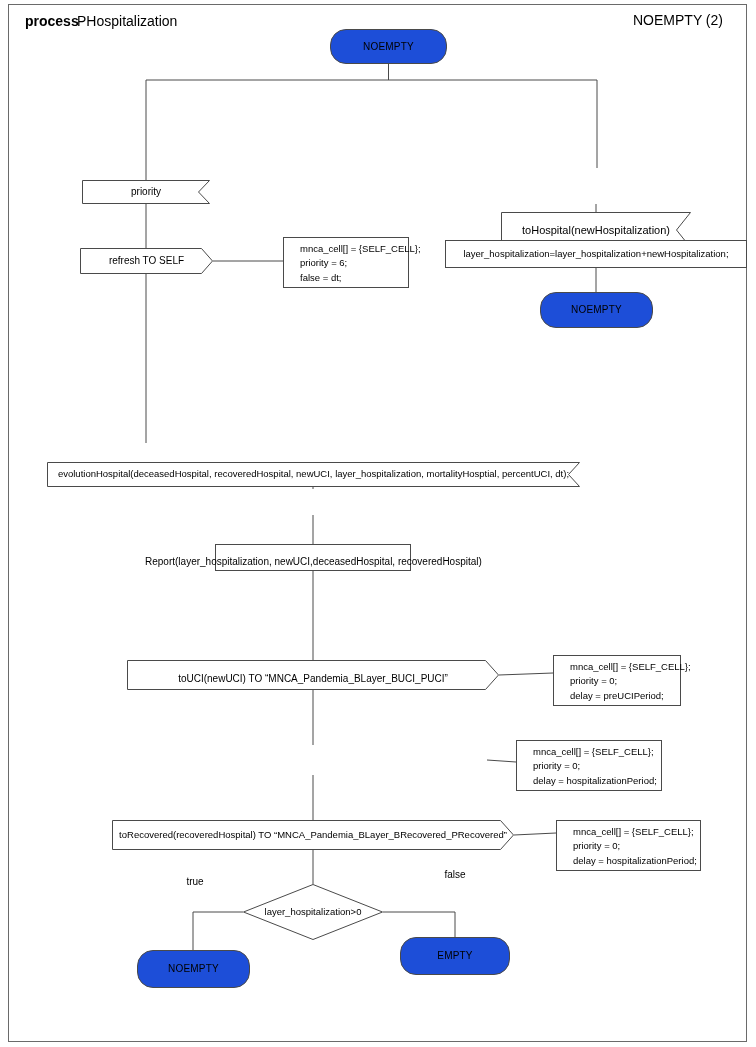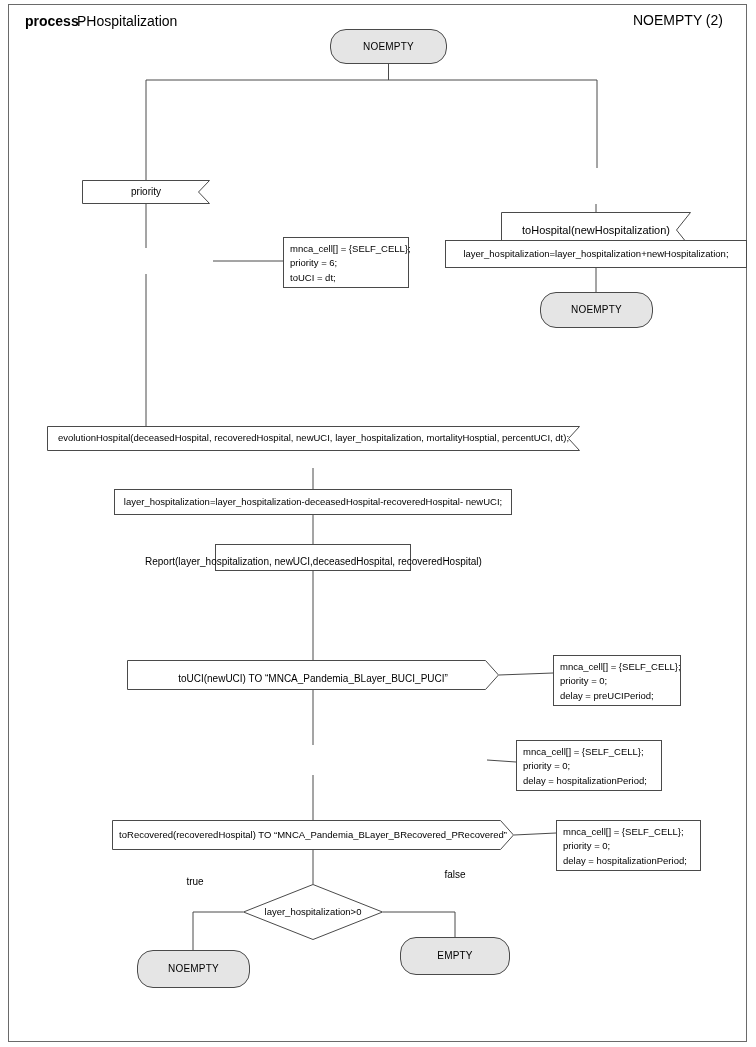--- a/index.html
+++ b/index.html
@@ -9,25 +9,25 @@
   }
   .frame{position:absolute;left:8px;top:4px;width:739px;height:1038px;border:1px solid #6a6a6a;box-sizing:border-box;}
   .wires{position:absolute;left:0;top:0;width:756px;height:1047px;}
   .wires path{stroke:#4a4a4a;stroke-width:1;fill:none;}
   .node{position:absolute;display:flex;align-items:center;justify-content:center;
         text-align:center;font-size:10px;line-height:1.15;box-sizing:border-box;}
   .node .outline{position:absolute;left:0;top:0;}
   .node .outline polygon{fill:#ffffff;stroke:#4a4a4a;stroke-width:1;}
   .node .lbl{position:relative;z-index:1;width:100%;white-space:nowrap;}
   .rectbox{border:1px solid #4a4a4a;background:#fff;}
-  .state{border:1px solid #4a4a4a;background:#e5e5e5;border-radius:16px;font-size:10px;letter-spacing:.2px;}
+  .state{border:1px solid #4a4a4a;background:#1d4ed8;border-radius:16px;font-size:10px;letter-spacing:.2px;}
   .long{font-size:9.5px;}
   .io-lg{font-size:11px;margin-top:44px;}
   .comment{position:absolute;border:1px solid #4a4a4a;background:#fff;box-sizing:border-box;
-           font-size:9.5px;line-height:1.5;text-align:left;padding:4px 6px;z-index:2;}
+           font-size:9.5px;line-height:1.5;text-align:left;padding:4px 16px;z-index:2;}
   .comment span{display:block;white-space:nowrap;}
   .floatlabel{position:absolute;font-size:10px;}
   .hdr{position:absolute;font-size:14px;white-space:nowrap;}
   .hdr.bold{font-weight:700;}
   .report-text{background:transparent;border:none;}
 </style>
 </head>
 <body>
 
 <div class="canvas">
@@ -55,52 +55,55 @@
     <span class="lbl">NOEMPTY</span>
   </div>
 
   <div class="node" style="left:82px;top:180px;width:128px;height:24px">
     <svg class="outline" width="128" height="24">
       <polygon points="0.5,0.5 127.5,0.5 116.5,12 127.5,23.5 0.5,23.5"></polygon>
     </svg>
     <span class="lbl">priority</span>
   </div>
 
+  <div class="node" style="left:80px;top:248px;width:133px;height:26px">
+    <svg class="outline" width="133" height="26">
+      <polygon points="0.5,0.5 121.5,0.5 132.5,13 121.5,25.5 0.5,25.5"></polygon>
+    </svg>
+    <span class="lbl">refresh TO SELF</span>
+  </div>
 
   <div class="comment" style="left:283px;top:237px;width:126px;height:51px">
     <span>mnca_cell[] = {SELF_CELL};</span>
     <span>priority = 6;</span>
-    <span>toUCI = dt;</span>
+    <span>false = dt;</span>
   </div>
 
   <div class="node io-lg" style="left:501px;top:168px;width:190px;height:36px">
     <svg class="outline" width="190" height="36">
       <polygon points="0.5,0.5 189.5,0.5 175.5,18 189.5,35.5 0.5,35.5"></polygon>
     </svg>
     <span class="lbl">toHospital(newHospitalization)</span>
   </div>
 
   <div class="node rectbox long" style="left:445px;top:240px;width:302px;height:28px">
     <span class="lbl">layer_hospitalization=layer_hospitalization+newHospitalization;</span>
   </div>
 
   <div class="node state" style="left:540px;top:292px;width:113px;height:36px">
     <span class="lbl">NOEMPTY</span>
   </div>
 
-  <div class="node long" style="left:47px;top:426px;width:533px;height:25px">
+  <div class="node long" style="left:47px;top:462px;width:533px;height:25px">
     <svg class="outline" width="533" height="25">
       <polygon points="0.5,0.5 532.5,0.5 521.5,12.5 532.5,24.5 0.5,24.5"></polygon>
     </svg>
     <span class="lbl">evolutionHospital(deceasedHospital, recoveredHospital, newUCI, layer_hospitalization, mortalityHosptial, percentUCI, dt);</span>
   </div>
 
-  <div class="node rectbox long" style="left:114px;top:489px;width:398px;height:26px">
-    <span class="lbl">layer_hospitalization=layer_hospitalization-deceasedHospital-recoveredHospital- newUCI;</span>
-  </div>
 
   <div class="node rectbox" style="left:215px;top:544px;width:196px;height:27px"></div>
   <div class="node report-text" style="left:145px;top:544px;width:336px;height:36px">
     <span class="lbl">Report(layer_hospitalization, newUCI,deceasedHospital, recoveredHospital)</span>
   </div>
 
   <div class="node" style="left:127px;top:660px;width:372px;height:38px">
     <svg class="outline" width="372" height="30">
       <polygon points="0.5,0.5 358.5,0.5 371.5,15 358.5,29.5 0.5,29.5"></polygon>
     </svg>

